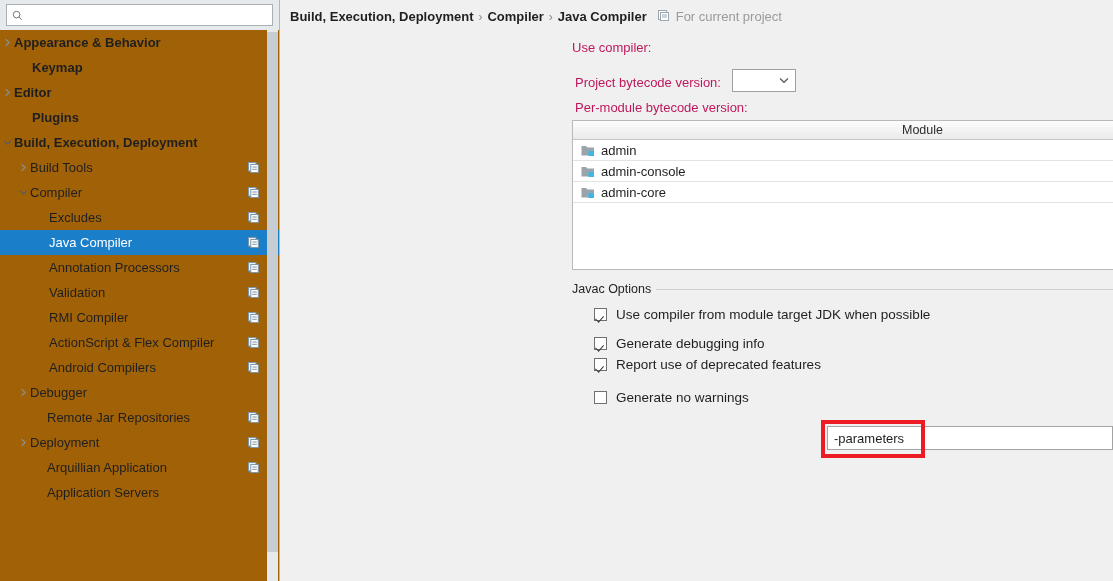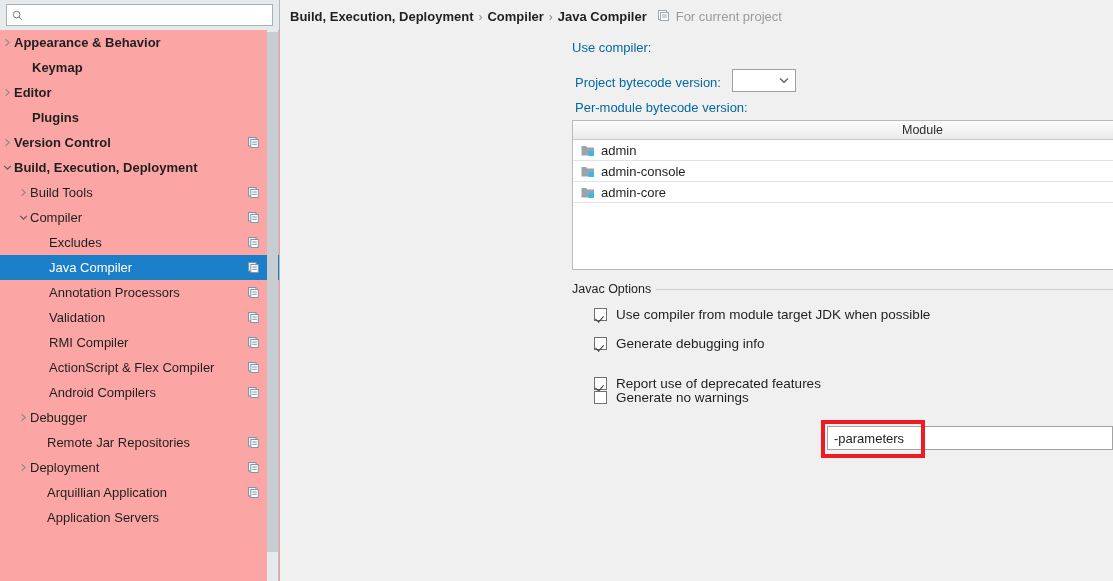--- a/index.html
+++ b/index.html
@@ -9,21 +9,21 @@
     font-size: 13px;
     color: #1f1f1f;
     background: #f0f0f0;
     overflow: hidden;
   }
   .app { display: flex; width: 1113px; height: 581px; }
 
   
   .sidebar {
     width: 280px; height: 581px;
-    background: #fca5a5;
+    background: #a16207;
     position: relative;
     border-right: 1px solid #b4b8bb;
     flex: 0 0 280px;
   }
   .search-wrap {
     padding: 4px 6px 4px 6px;
     height: 30px;
     background: #e6eaed;
   }
   .search-box {
@@ -84,21 +84,21 @@
     position: absolute; left: 10px; top: 9px;
     font-size: 13px; font-weight: bold; color: #1f1f1f;
     display: flex; align-items: center; white-space: nowrap;
   }
   .breadcrumb .sep { color: #8a8a8a; font-weight: normal; margin: 0 5px; font-size: 12px; }
   .breadcrumb .scope-note {
     font-weight: normal; color: #9a9a9a; margin-left: 11px;
     display: flex; align-items: center; gap: 7px;
   }
 
-  .row-lbl { position: absolute; font-size: 13px; color: #0369a1; }
+  .row-lbl { position: absolute; font-size: 13px; color: #be185d; }
 
   .combo {
     position: absolute; height: 23px;
     border: 1px solid #a0a0a0;
     display: flex; align-items: center;
     padding: 0 0 0 6px;
     font-size: 13px;
   }
   .combo.gray { background: #e2e2e2; }
   .combo.white { background: #ffffff; }
@@ -196,34 +196,20 @@
           <span class="arrow" style="margin-left: 0px;">
             <svg width="9" height="9" viewBox="0 0 9 9">
               <path d="M2.6 1.2 L6.2 4.5 L2.6 7.8" fill="none" stroke="#8d8d8d" stroke-width="1.2"></path>
             </svg>
           </span>
           <span class="lbl">Editor</span>
         </div>
         <div class="node bold">
           <span class="arrow" style="margin-left: 18px;"></span>
           <span class="lbl">Plugins</span>
-        </div>
-        <div class="node bold">
-          <span class="arrow" style="margin-left: 0px;">
-            <svg width="9" height="9" viewBox="0 0 9 9">
-              <path d="M2.6 1.2 L6.2 4.5 L2.6 7.8" fill="none" stroke="#8d8d8d" stroke-width="1.2"></path>
-            </svg>
-          </span>
-          <span class="lbl">Version Control</span>
-          <span class="scope-ic"><svg width="11" height="11" viewBox="0 0 11 11">
-  <rect x="0.5" y="0.5" width="7.5" height="8.5" fill="#eef2f5" stroke="#7f96a8"></rect>
-  <rect x="2.8" y="2.5" width="7.5" height="8" fill="#ffffff" stroke="#7f96a8"></rect>
-  <line x1="4.3" y1="5" x2="8.8" y2="5" stroke="#7f96a8"></line>
-  <line x1="4.3" y1="7.3" x2="8.8" y2="7.3" stroke="#7f96a8"></line>
-            </svg></span>
         </div>
         <div class="node bold">
           <span class="arrow" style="margin-left: 0px;">
             <svg width="9" height="9" viewBox="0 0 9 9">
               <path d="M1.2 2.8 L4.5 6.2 L7.8 2.8" fill="none" stroke="#5a5a5a" stroke-width="1.2"></path>
             </svg>
           </span>
           <span class="lbl">Build, Execution, Deployment</span>
         </div>
         <div class="node">
@@ -461,21 +447,21 @@
 
     <div id="checkbox-list">
         <div class="chk-row" style="top: 307px;">
           <span class="cb checked"></span>
      <span>Use compiler from module target JDK when possible</span>
         </div>
         <div class="chk-row" style="top: 336px;">
           <span class="cb checked"></span>
      <span>Generate debugging info</span>
         </div>
-        <div class="chk-row" style="top: 376px; align-items: center;">
+        <div class="chk-row" style="top: 357px; align-items: center;">
           <span class="cb checked"></span>
      <span>Report use of deprecated features</span>
         </div>
         <div class="chk-row" style="top: 390px;">
           <span class="cb"></span>
      <span>Generate no warnings</span>
         </div>
       </div>
 
     <input class="param-input" type="text" value="-parameters" style="">

